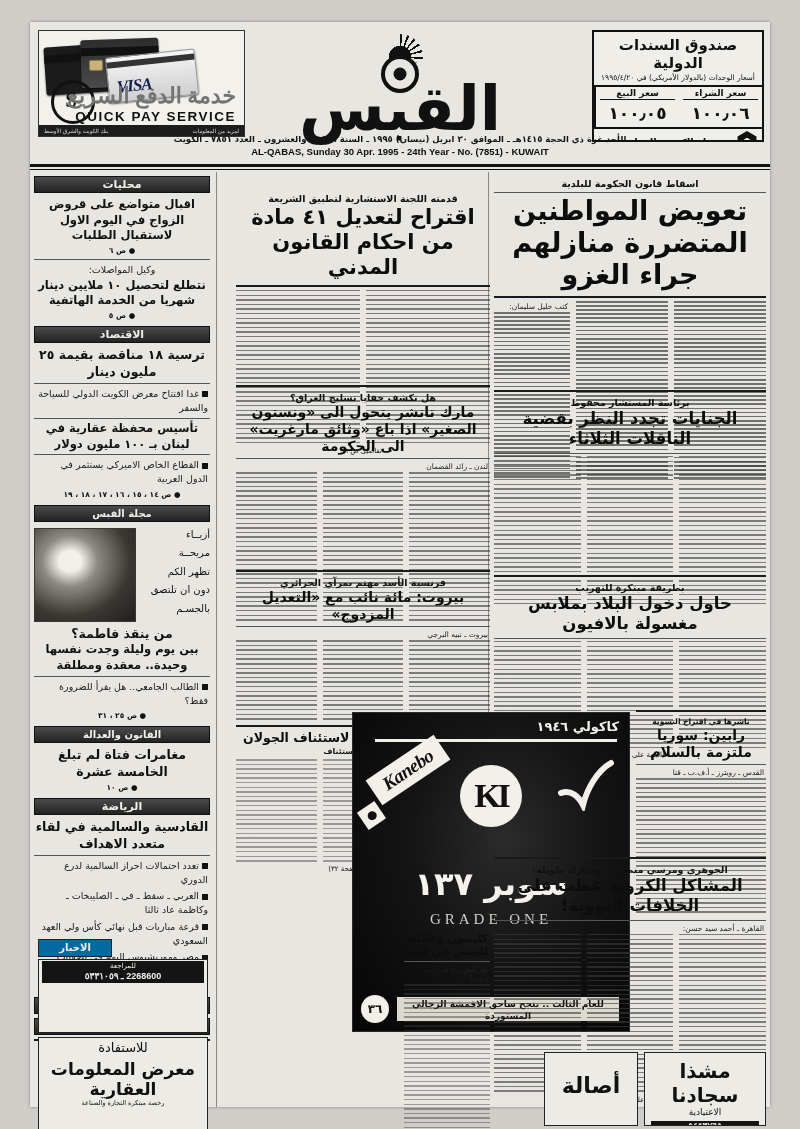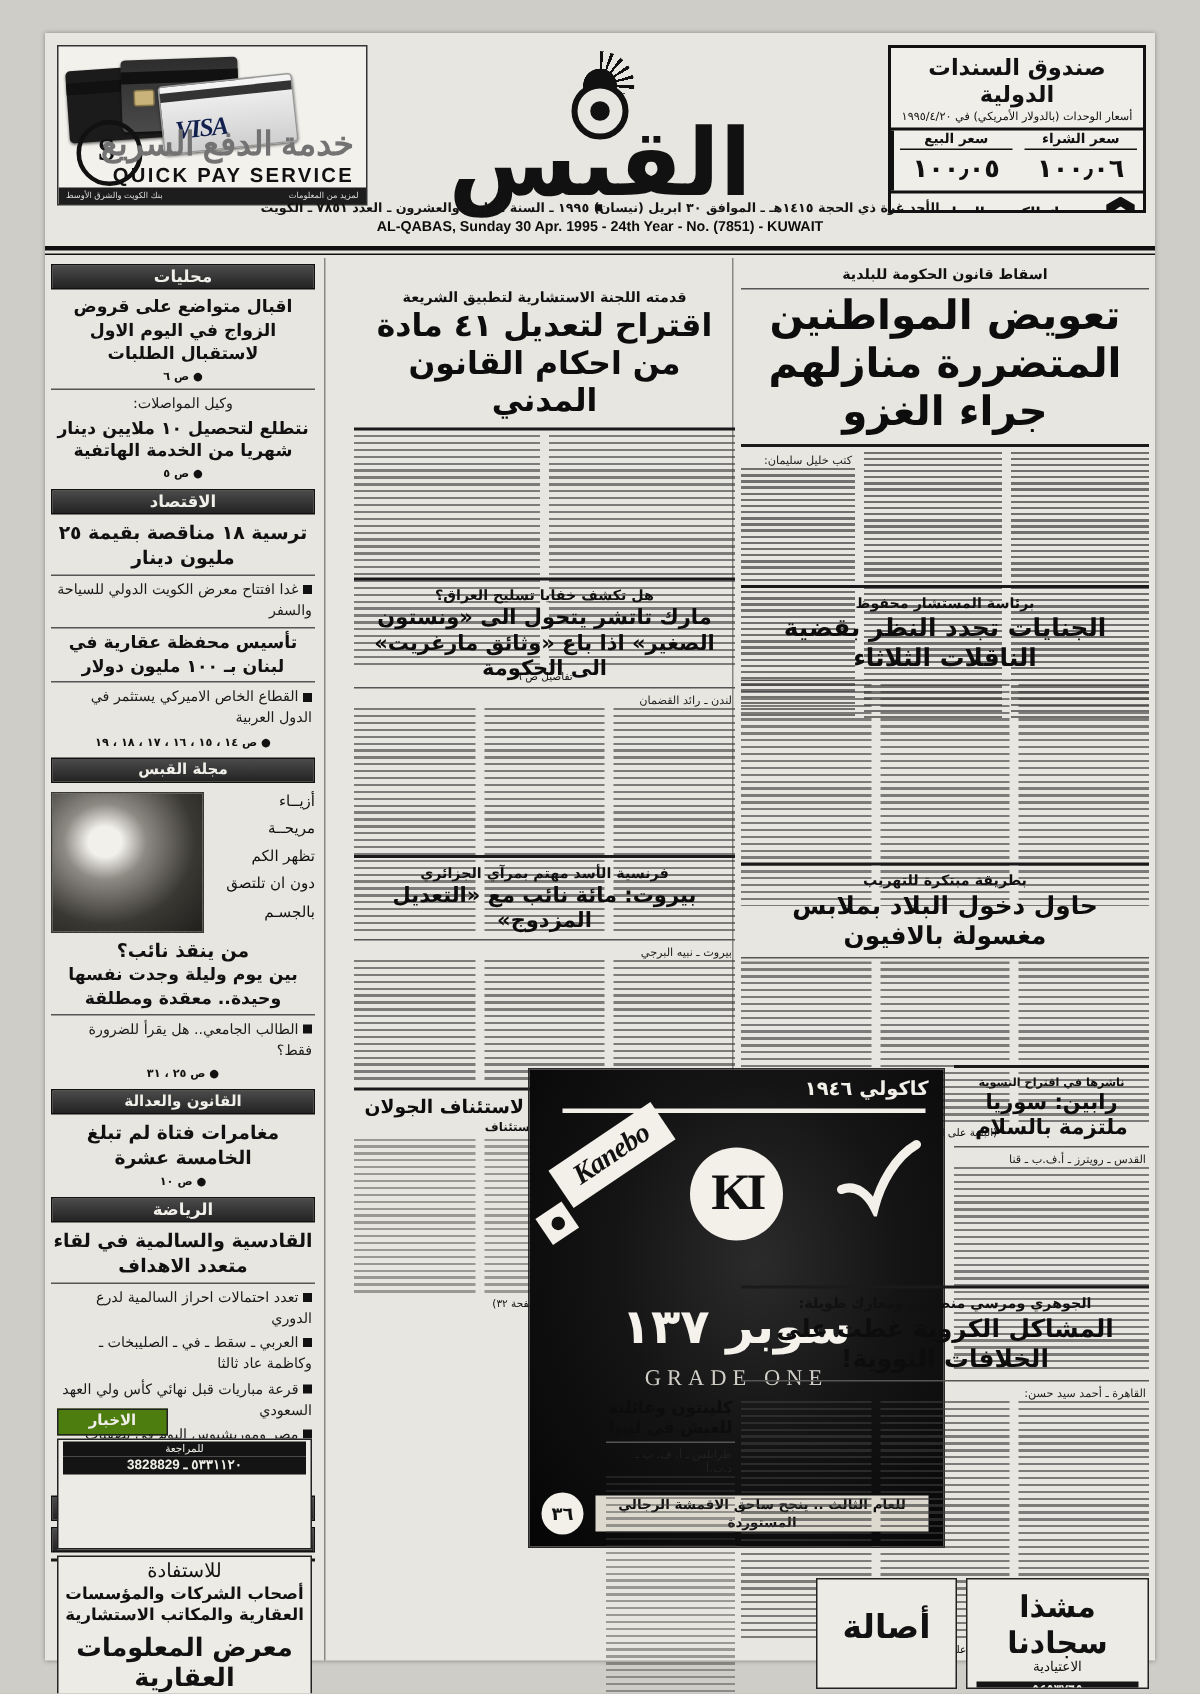--- a/index.html
+++ b/index.html
@@ -286,21 +286,21 @@
   }
   .kanebo .kb-seal{
     position:absolute;left:8px;bottom:8px;width:28px;height:28px;
     border-radius:50%;background:#f2f0e9;color:#111;font-size:12px;
     font-weight:bold;text-align:center;line-height:28px;
   }
 
   
   .ad-box{border:1px solid #222;background:#ecebe5;overflow:hidden;position:absolute;}
   .ad-dark{
-    background:#4d7c0f;color:#efeee8;font-size:8px;text-align:center;
+    background:#0369a1;color:#efeee8;font-size:8px;text-align:center;
   }
   .ad-title{font-size:11px;font-weight:bold;color:#111;text-align:center;line-height:1.25;}
   .ad-phone{font-family:"Liberation Sans",sans-serif;font-size:9px;font-weight:bold;
     letter-spacing:.5px;text-align:center;}
 
   .logo-script{
     font-size:15px;font-weight:bold;color:#111;text-align:center;letter-spacing:-1px;
   }
   .scribble{
     font-size:20px;font-weight:bold;color:#111;text-align:center;
@@ -406,21 +406,21 @@
         <div style="overflow:hidden">
           <div class="sb-photo"></div>
           <div class="sb-vert">
             <div>أزيــاء</div>
             <div>مريحــة</div>
             <div>تظهر الكم</div>
             <div>دون ان تلتصق</div>
             <div>بالجسـم</div>
           </div>
         </div>
-        <div class="sb-head big" style="margin-top:2px">من ينقذ نائب؟</div>
+        <div class="sb-head big" style="margin-top:2px">من ينقذ فاطمة؟</div>
         <div class="sb-head">بين يوم وليلة وجدت نفسها وحيدة.. معقدة ومطلقة</div>
         <div class="hairline"></div>
         <div class="sb-item"><span class="bul"></span><span>الطالب الجامعي.. هل يقرأ للضرورة فقط؟</span></div>
         <div class="pgref">● ص ٢٥ ، ٣١</div>
 
         <div class="sec-bar small">القانون والعدالة</div>
         <div class="sb-head big">مغامرات فتاة لم تبلغ الخامسة عشرة</div>
         <div class="pgref">● ص ١٠</div>
 
         <div class="sec-bar">الرياضة</div>
@@ -440,25 +440,24 @@
           <span style="font-size:8px;">ص ٢٣</span>
           <span>اليوميات</span>
         </div>
 
         <div class="hr2"></div>
         <div class="ad-box ad-dark" style="left:4px;top:767px;width:72px;height:16px;line-height:16px;font-size:10px;font-weight:bold;">
           <span>الاخبار</span>
         </div>
         <div class="ad-box" style="left:4px;top:787px;width:168px;height:72px;">
           <div style="background:#141414;color:#f0efe8;margin:1px 3px 0;padding:1px 0;text-align:center;font-size:7px">للمراجعة</div>
-          <div class="ad-phone" style="background:#141414;color:#f0efe8;margin:0 3px;padding-bottom:2px">٥٣٣١١٢٠ ـ 3828829</div>
+          <div class="ad-phone" style="background:#141414;color:#f0efe8;margin:0 3px;padding-bottom:2px">2268600 ـ ٥٣٣١٠٥٩</div>
         </div>
         <div class="ad-box" style="left:4px;top:865px;width:168px;height:110px;">
           <div style="text-align:center;font-size:13px;color:#111;padding-top:2px">للاستفادة</div>
-          <div class="ad-title" style="padding:1px 4px">أصحاب الشركات والمؤسسات العقارية والمكاتب الاستشارية</div>
           <div class="logo-script" style="margin-top:4px;font-size:17px">معرض المعلومات العقارية</div>
           <div style="text-align:center;font-size:6.5px;color:#111">رخصة مبتكرة التجارة والصناعة</div>
 
         </div>
       </div>
 
       <div class="main">
 
         <div class="vline" style="left:0px;"></div>
         <div class="vline" style="left:272px;height:545px;bottom:auto;"></div>

